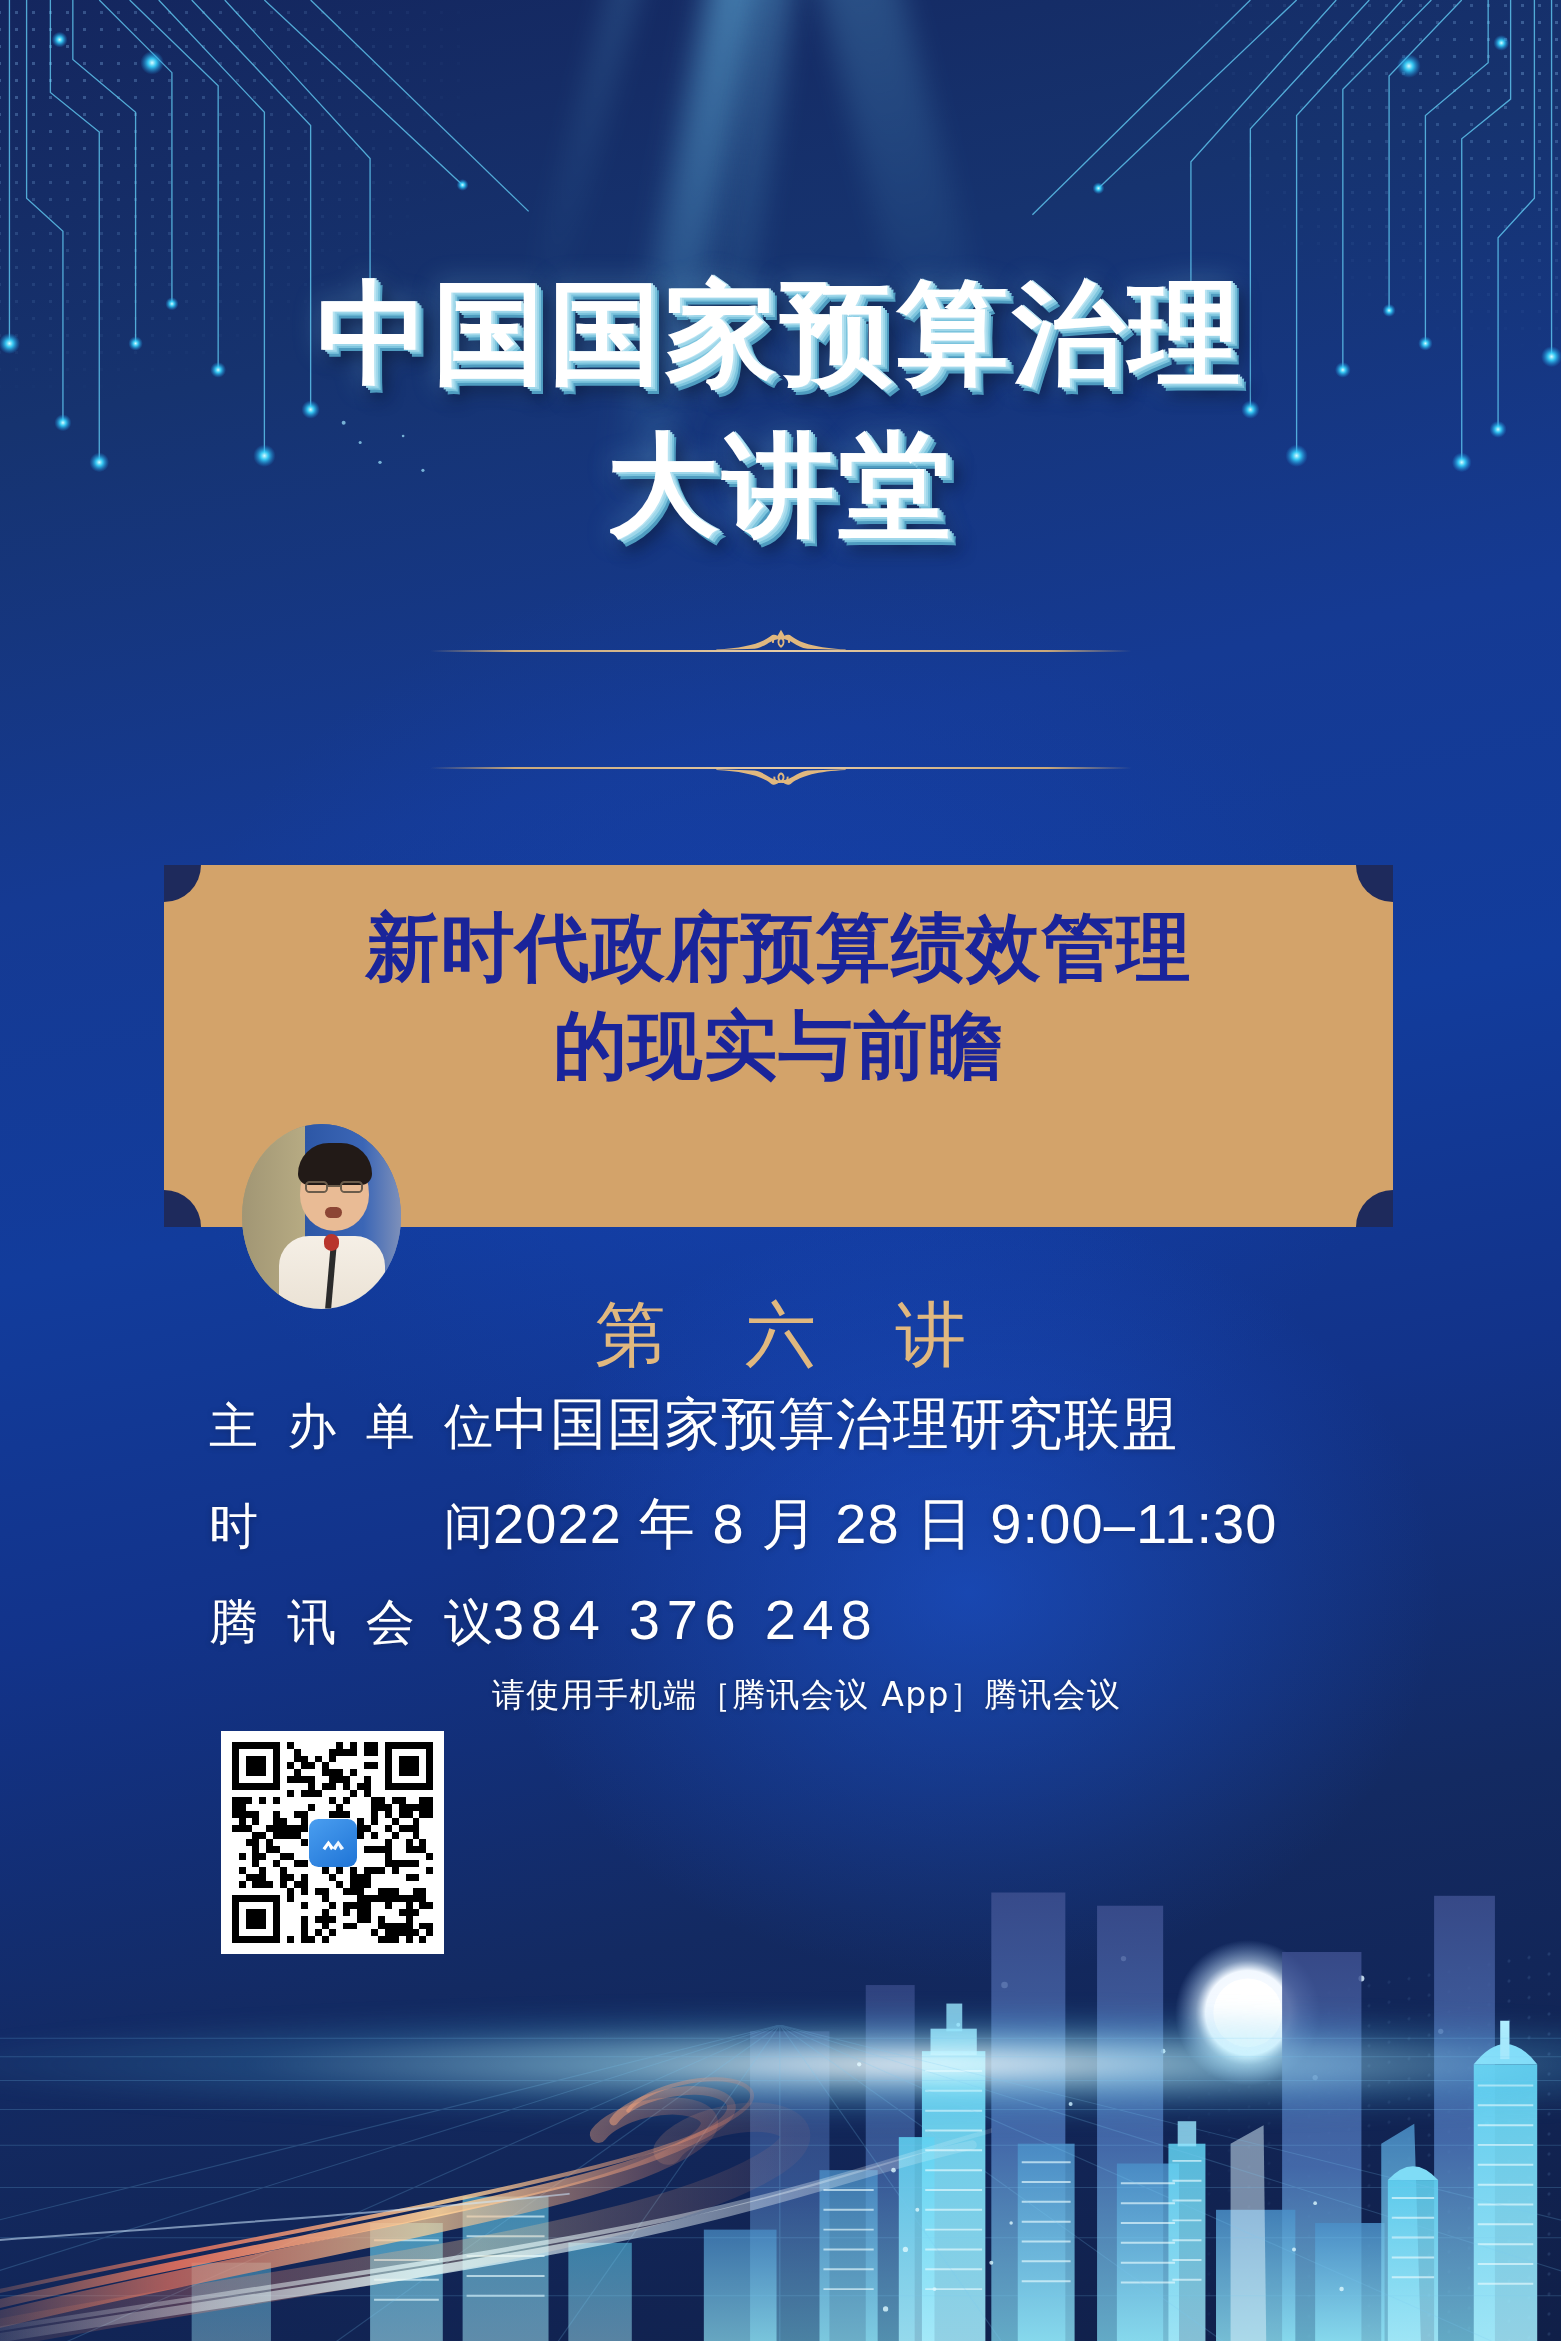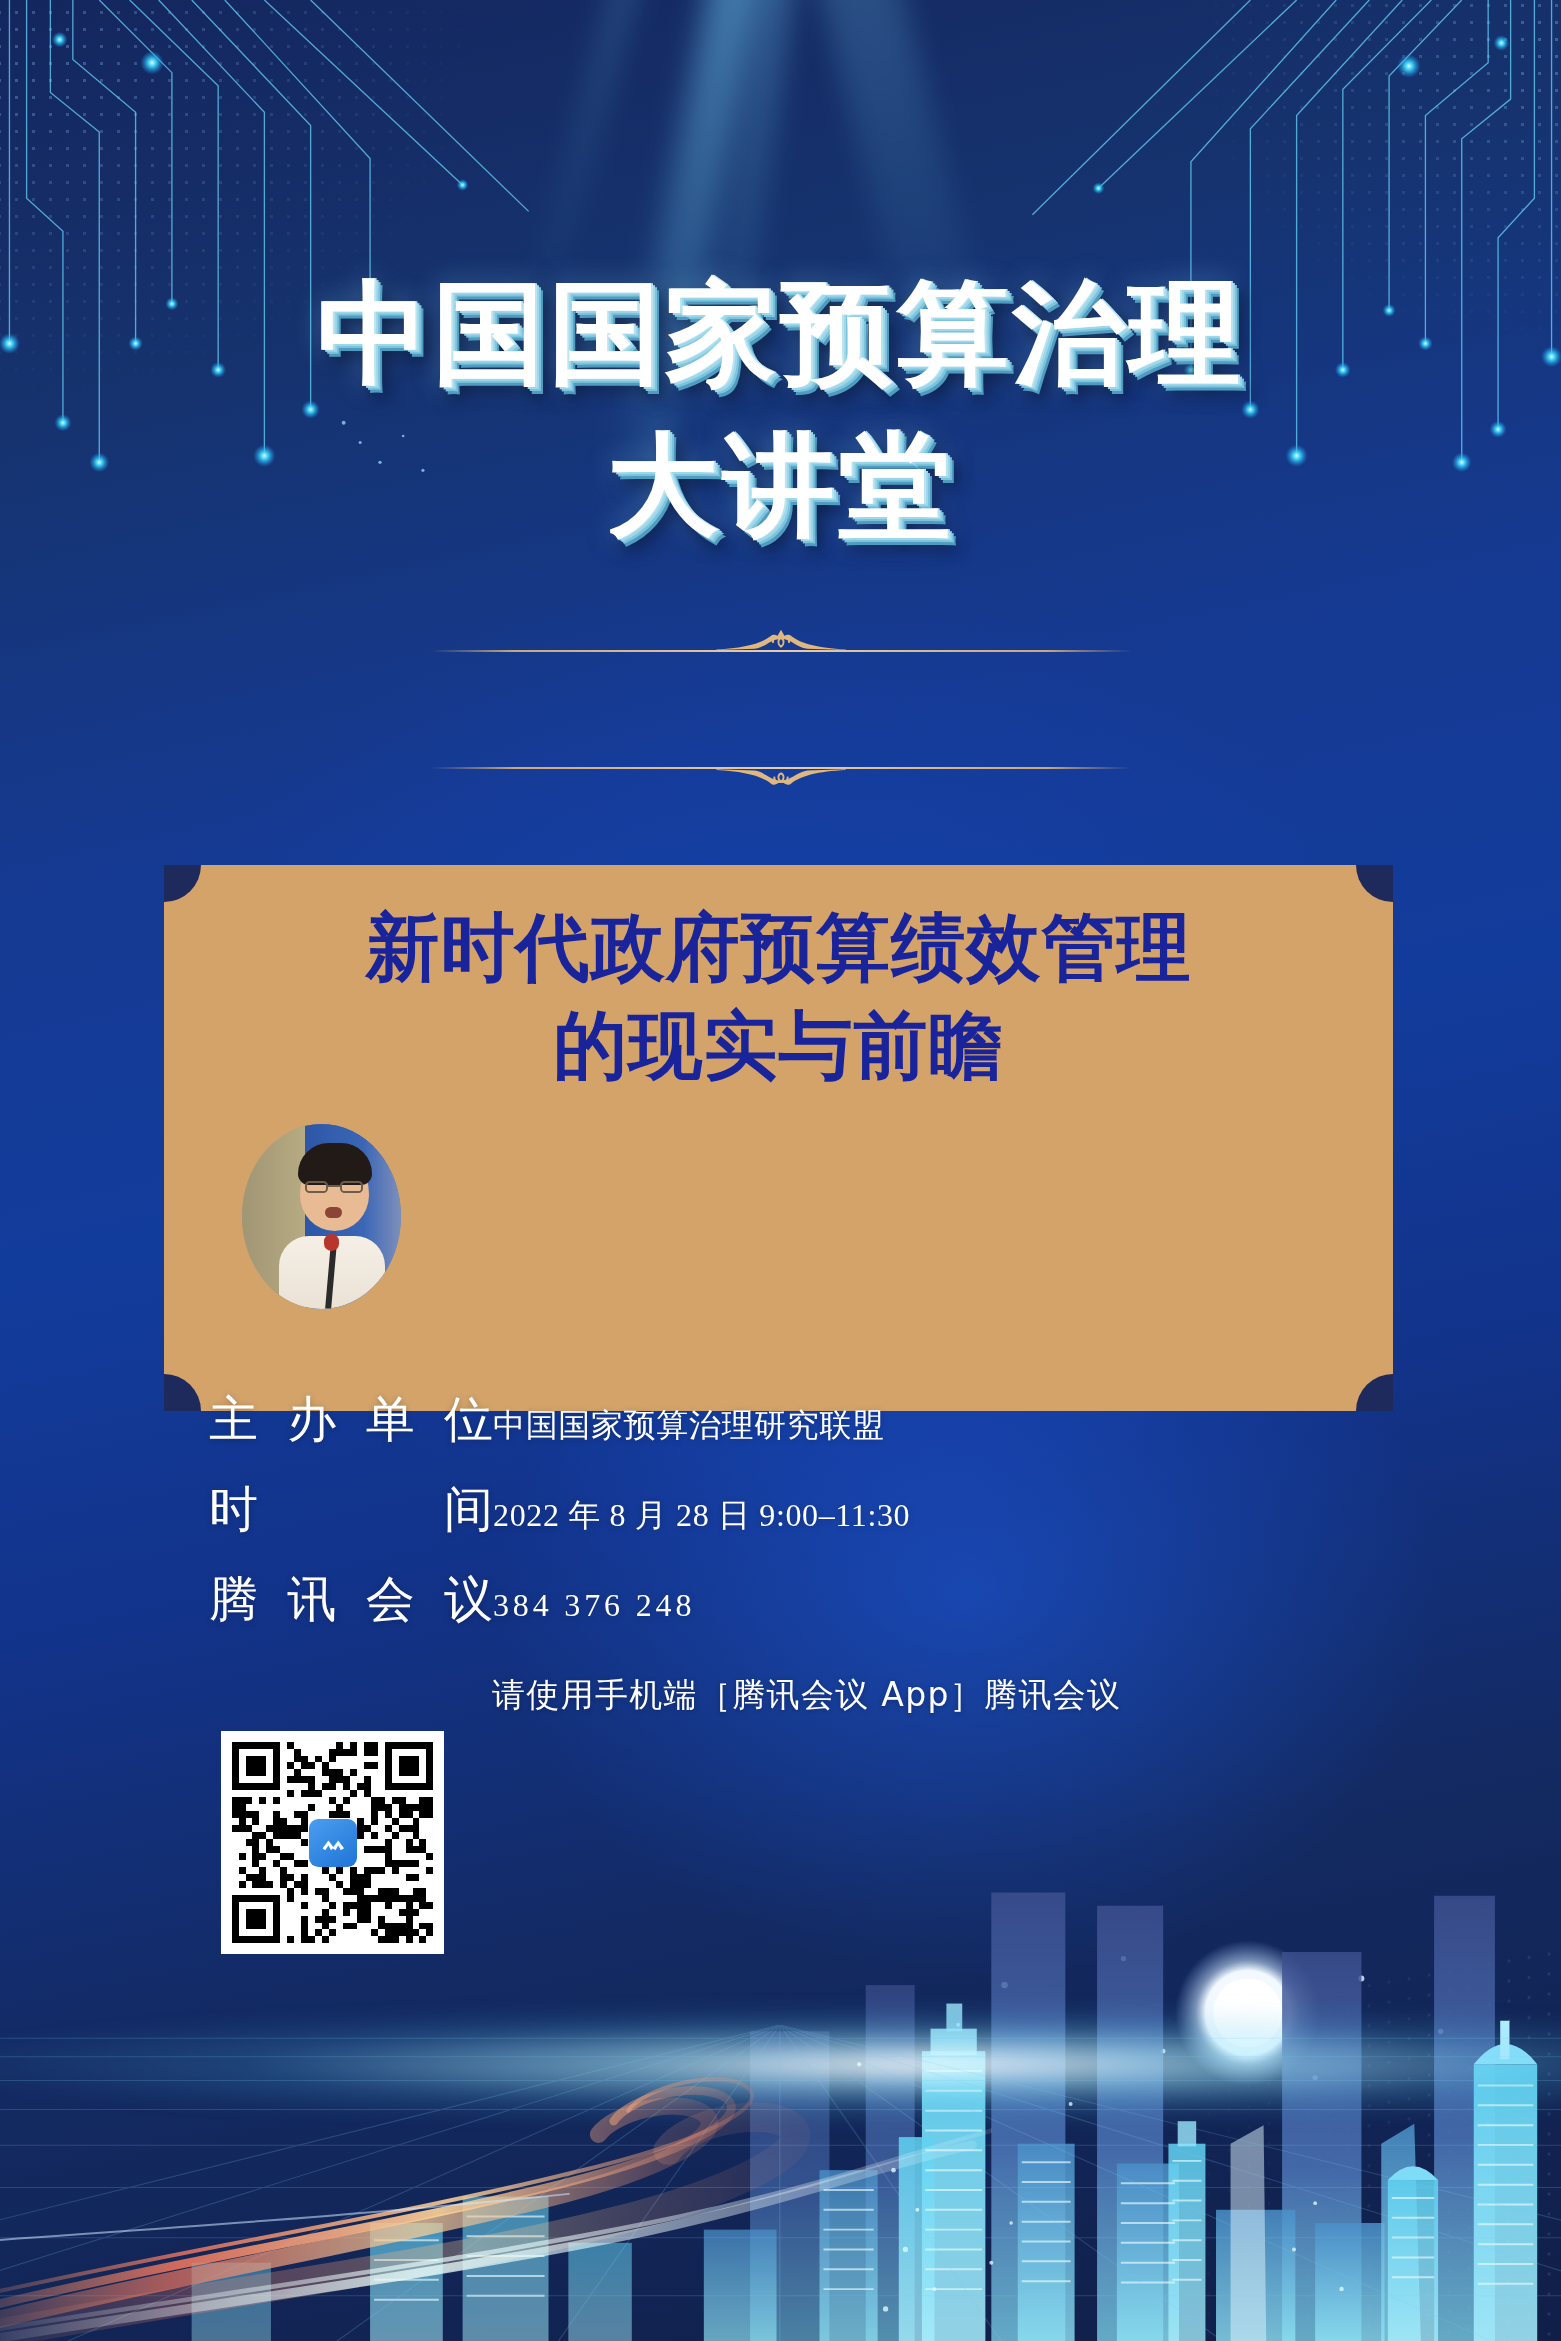--- a/index.html
+++ b/index.html
@@ -73,21 +73,21 @@
         background:linear-gradient(to right, rgba(214,175,119,0) 0%, #c9a87a 12%, #e7cda6 50%, #c9a87a 88%, rgba(214,175,119,0) 100%);}
   #chapter-text{
     position:absolute;left:0;top:661px;width:100%;
     font-family:"DejaVu Sans","Liberation Sans",sans-serif;
     font-size:71px;font-weight:400;color:#e0b87f;letter-spacing:.40em;
     text-indent:.40em;
   }
 
   
   #gold-panel{
-    position:absolute;left:164px;top:865px;width:1229px;height:546px;
+    position:absolute;left:164px;top:865px;width:1229px;height:362px;
     background:#d3a36a;
   }
   .notch{position:absolute;width:37px;height:37px;background:#1e2a5c;}
   .notch.nw{left:0;top:0;border-bottom-right-radius:37px;}
   .notch.ne{right:0;top:0;border-bottom-left-radius:37px;}
   .notch.sw{left:0;bottom:0;border-top-right-radius:37px;}
   .notch.se{right:0;bottom:0;border-top-left-radius:37px;}
 
   #lecture-title{
     position:absolute;left:0;top:34px;width:100%;text-align:center;
@@ -117,22 +117,22 @@
   #info{position:absolute;left:209px;top:1387px;width:1190px;color:#ffffff;}
   .info-row{display:flex;align-items:baseline;margin-bottom:24px;}
   .info-label{
     font-family:"DejaVu Sans","Liberation Sans",sans-serif;
     font-size:49px;font-weight:400;color:#fff;
     width:284px;flex:0 0 284px;
     display:flex;justify-content:space-between;
     text-shadow:0 1.3px 6.6px rgba(0,0,0,.25);
   }
   .info-value{
-    font-family:Liberation Serif, serif;
-    font-size:32px;font-weight:400;color:#fff;letter-spacing:.02em;
+    font-family:Liberation Sans, sans-serif;
+    font-size:56px;font-weight:400;color:#fff;letter-spacing:.02em;
     text-shadow:0 1.3px 6.6px rgba(0,0,0,.25);
   }
   #meeting-id{letter-spacing:.12em;}
 
   
   #qr-row{position:absolute;left:209px;top:1653px;width:1190px;}
   #qr-hint{
     position:absolute;left:283px;top:20px;
     font-family:"DejaVu Sans","Liberation Sans",sans-serif;
     font-size:33px;color:#ffffff;letter-spacing:.04em;

